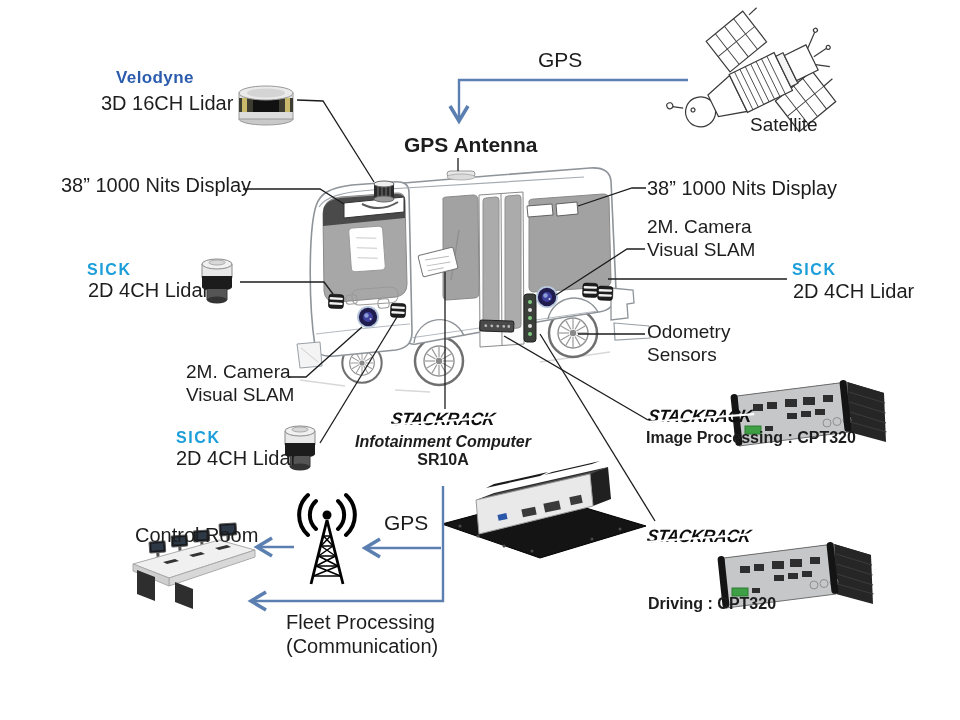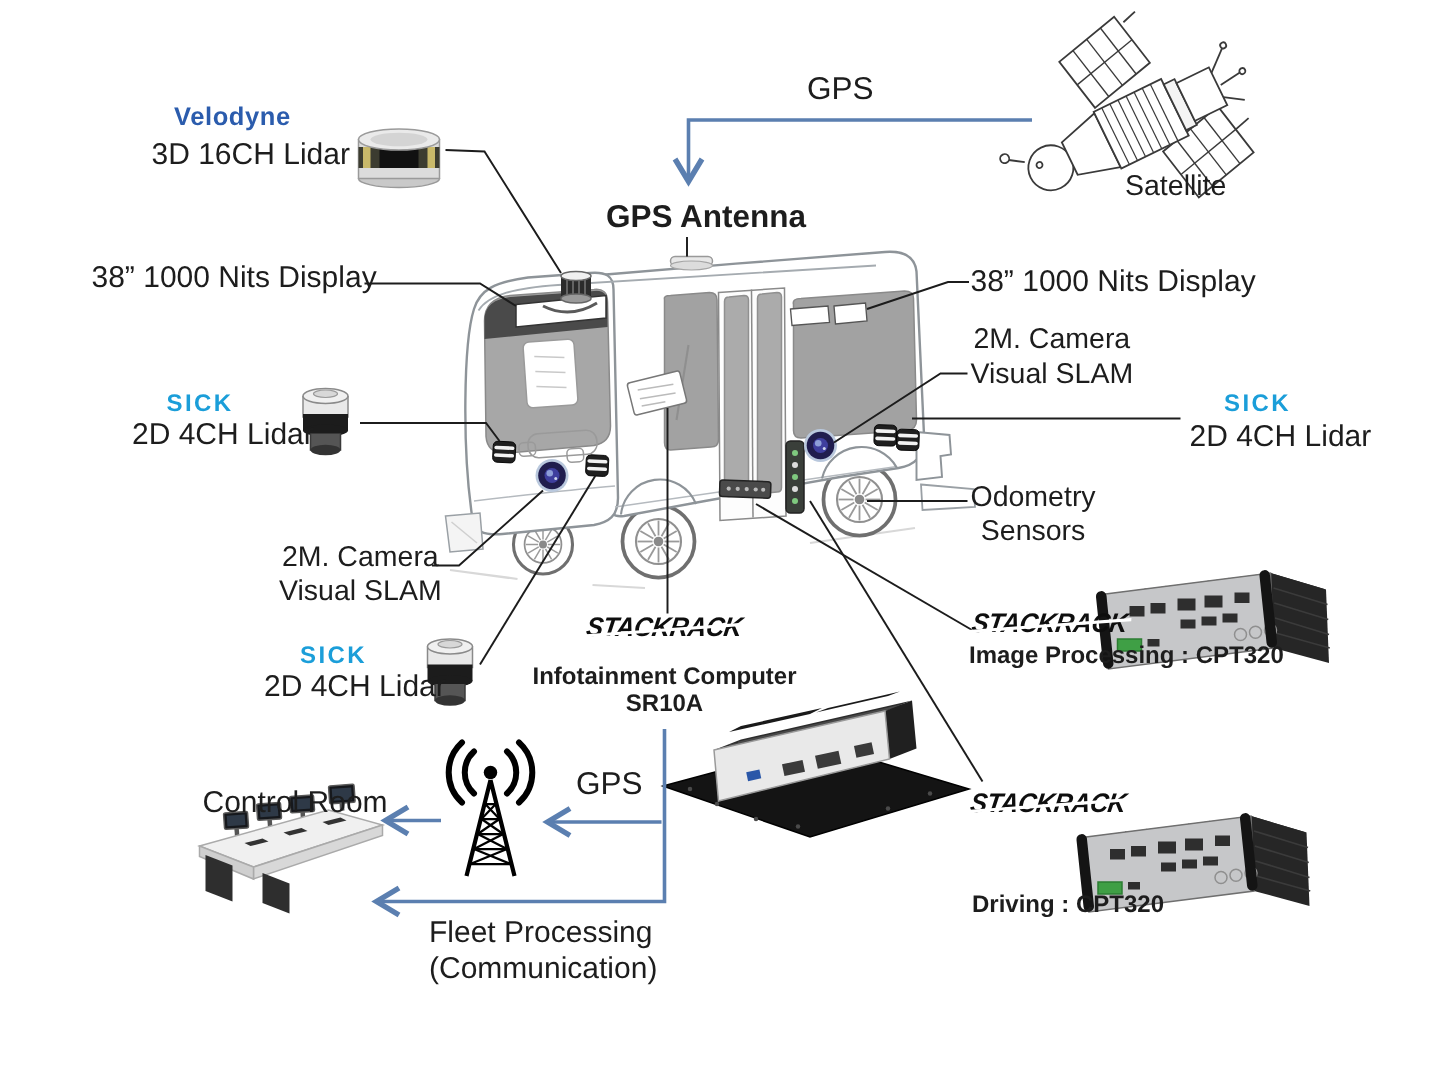--- a/index.html
+++ b/index.html
@@ -1,26 +1,26 @@
 <!DOCTYPE html>
 <html><head>
 <meta charset="utf-8">
 <style>
   html,body{margin:0;padding:0;background:#fff;}
   #canvas{position:relative;width:960px;height:720px;background:#ffffff;overflow:hidden;
           font-family:"Liberation Sans", sans-serif;color:#1d1d1d;}
   #art{position:absolute;left:0;top:0;}
   .lbl{position:absolute;white-space:nowrap;font-size:20px;line-height:1.12;color:#1d1d1d;}
-  .sm{font-size:19px;text-align:center;}
+  .sm{font-size:19px;}
   .big{font-size:21px;}
   .bold{font-weight:bold;font-size:16px;}
   .brand-velodyne{position:absolute;white-space:nowrap;font-size:17px;font-weight:700;
       color:#2b5cad;letter-spacing:.4px;}
   .brand-sick{position:absolute;white-space:nowrap;font-size:16px;font-weight:800;
-      color:#1b9ed9;letter-spacing:1.6px;margin-left:24px;}
+      color:#1b9ed9;letter-spacing:1.6px;}
   .stackrack{position:relative;display:inline-block;font-weight:800;font-style:italic;
       font-size:17px;letter-spacing:-.3px;color:#0e0e0e;transform:skewX(-8deg) scaleY(1.05);}
   .stackrack::after{content:"";position:absolute;left:-2px;right:-2px;top:54%;height:1.6px;
       background:#fff;transform:rotate(-4deg);}
   .center{text-align:center;}
   .two-line{line-height:1.22;}
 </style>
 </head>
 <body>
 
@@ -433,21 +433,21 @@
 <div class="lbl sm two-line" style="left:647px;top:320px;">
   <div>Odometry</div>
   <div>Sensors</div>
 </div>
 
 <div class="brand-sick" style="left:176px;top:429px;">SICK</div>
 <div class="lbl" style="left:176px;top:447px;">2D 4CH Lidar</div>
 
 <div class="lbl center" style="left:352px;top:407px;width:182px;">
   <span class="stackrack">STACKRACK</span>
-  <div class="bold" style="margin-top:14px;">Infotainment Computer</div>
+  <div class="bold" style="margin-top:4px;font-style:italic;">Infotainment Computer</div>
   <div class="bold">SR10A</div>
 </div>
 
 <div class="lbl" style="left:648px;top:404px;">
   <span class="stackrack">STACKRACK</span>
   <div class="bold" style="margin-top:3px;margin-left:-2px;">Image Processing : CPT320</div>
 </div>
 
 <div class="lbl" style="left:647px;top:524px;">
   <span class="stackrack">STACKRACK</span>

